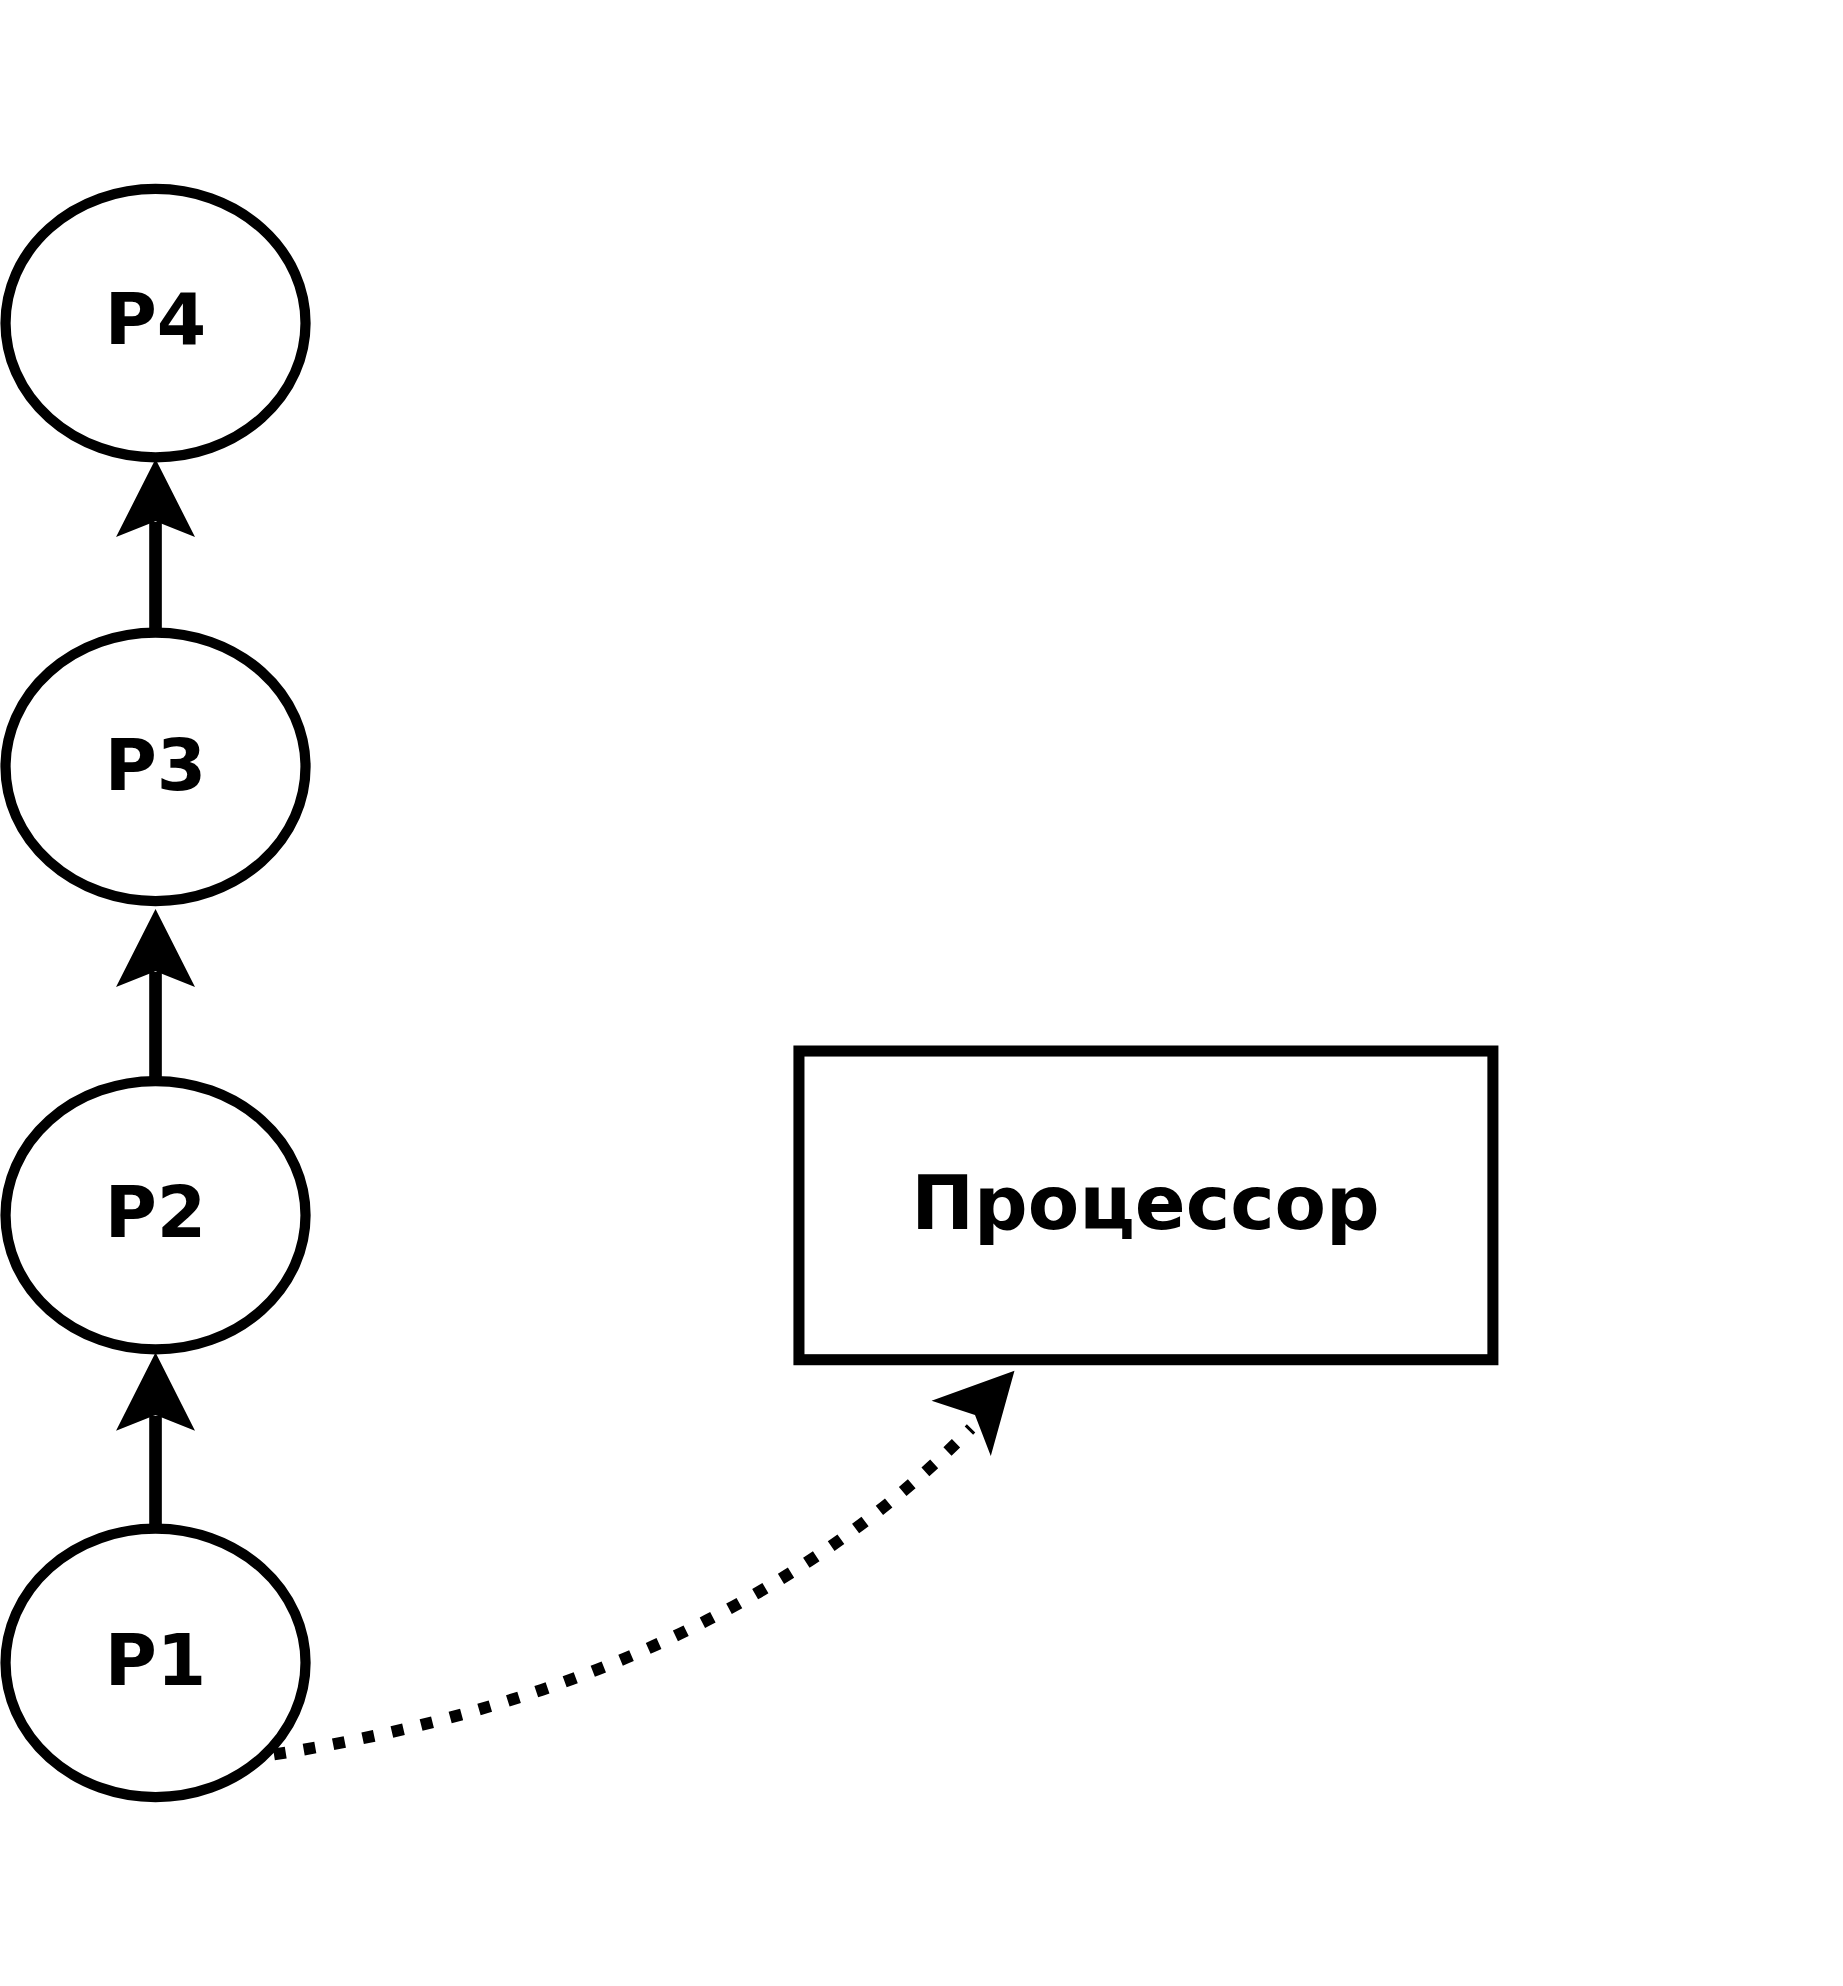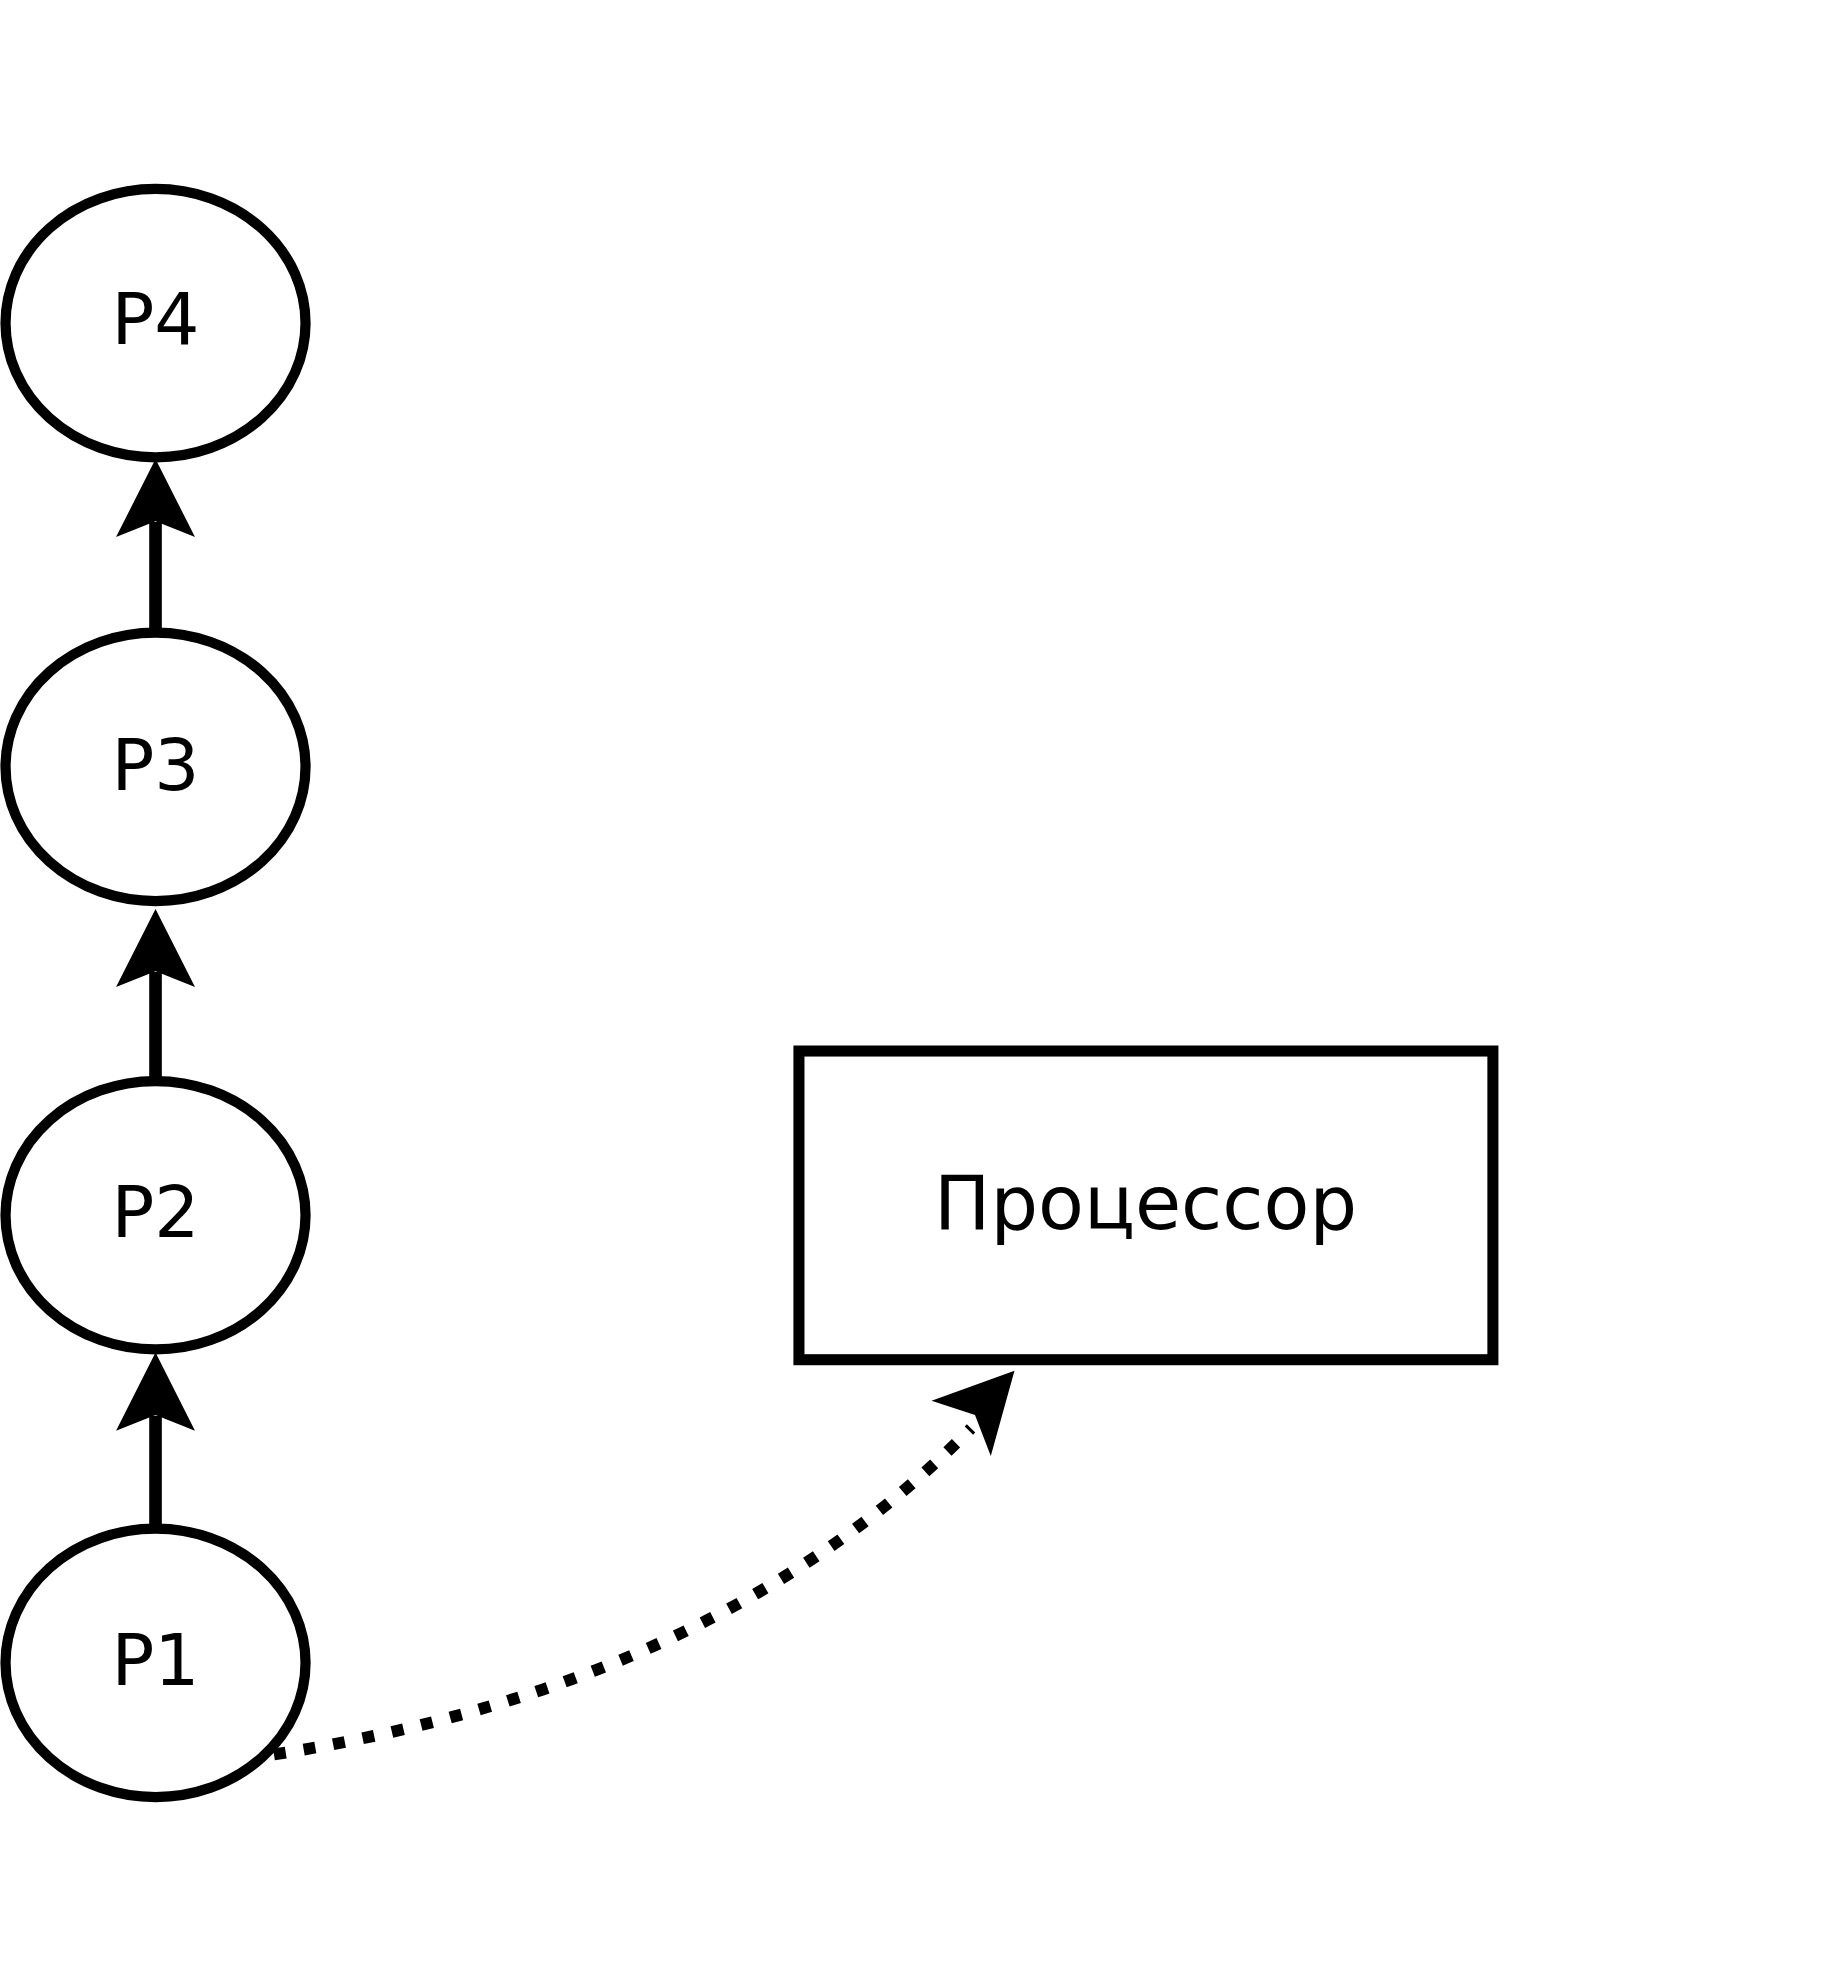--- a/index.html
+++ b/index.html
@@ -3,20 +3,21 @@
 <meta charset="utf-8">
 <style>
   html, body { margin: 0; padding: 0; }
   body { background: var(--bg, #ffffff); }
   .stage {
     position: relative;
     width: 1500px;
     height: 1986px;
     background: var(--bg, #ffffff);
     overflow: hidden;
+    font-weight: bold;
   }
   svg { display: block; width: 100%; height: 100%; }
   .node-shape {
     fill: var(--bg, #ffffff);
     stroke: var(--ink, #000000);
     stroke-width: 13px;
   }
   .box-shape {
     fill: var(--bg, #ffffff);
     stroke: var(--ink, #000000);

